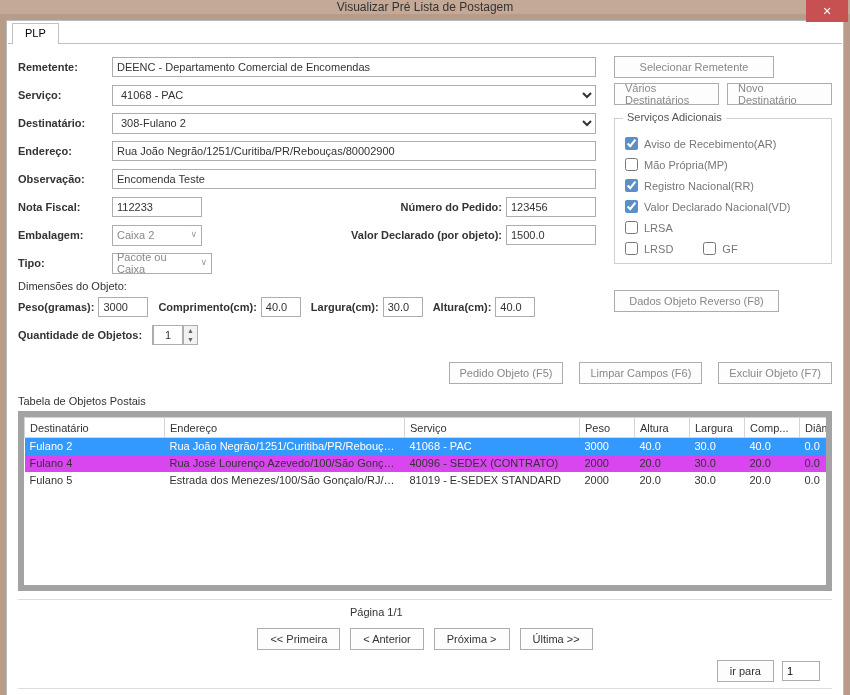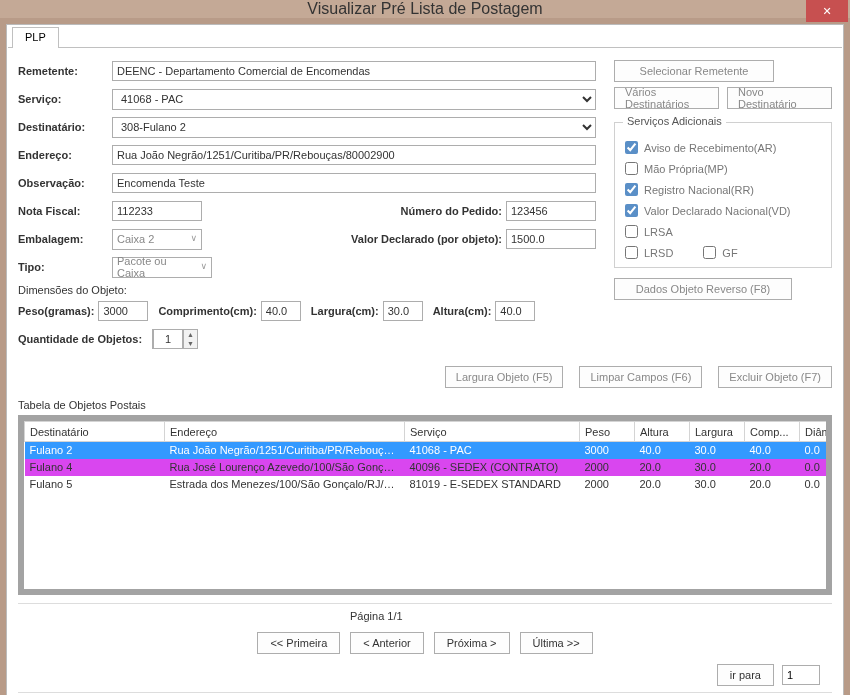--- a/index.html
+++ b/index.html
@@ -1,20 +1,20 @@
 <!DOCTYPE html>
 <html><head>
 <meta charset="utf-8">
 <style>
 * { box-sizing: border-box; margin: 0; padding: 0; font-family: "Segoe UI", Tahoma, sans-serif; font-size: 11px; }
 body { background: #b89b88; width: 850px; height: 695px; overflow: hidden; }
 
 .window { width: 850px; height: 695px; display: flex; flex-direction: column; }
 .titlebar { height: 28px; background: #c4a996; display: flex; align-items: center; position: relative; }
-.titlebar .title { flex: 1; text-align: center; color: #333; font-size: 16px; }
+.titlebar .title { flex: 1; text-align: center; color: #333; font-size: 12px; }
 .titlebar .close-btn { width: 42px; height: 22px; background: #c75050; color: #fff; display: flex; align-items: center; justify-content: center; font-size: 13px; position: absolute; right: 2px; top: 0; cursor: pointer; }
 
 .client { flex: 1; background: #fff; margin: 6px; border: 1px solid #bbb; display: flex; flex-direction: column; padding: 1px; }
 
 .tabstrip { height: 22px; display: flex; border-bottom: 1px solid #c0c0c0; padding-left: 4px; }
 .tab { padding: 3px 12px; border: 1px solid #c0c0c0; border-bottom: none; background: #fff; position: relative; top: 1px; cursor: pointer; }
 
 .form-area { padding: 12px 10px 6px 10px; display: flex; gap: 18px; }
 .left-col { flex: 1; }
 .right-col { width: 218px; }
@@ -178,26 +178,26 @@
                 <input type="checkbox" style="">
                 <span>LRSD</span>
               </div>
             <div class="chk-row" style="margin-bottom:0">
                 <input type="checkbox" style="">
                 <span>GF</span>
               </div>
           </div>
         </div>
 
-        <div class="btn" style="width:178px; margin-top:10px">Dados Objeto Reverso (F8)</div>
+        <div class="btn" style="width:165px; margin-top:26px">Dados Objeto Reverso (F8)</div>
       </div>
     </div>
 
     <div class="action-row" style="padding:0 10px">
-      <div class="btn">Largura Objeto (F5)</div>
+      <div class="btn">Pedido Objeto (F5)</div>
       <div class="btn">Limpar Campos (F6)</div>
       <div class="btn">Excluir Objeto (F7)</div>
     </div>
 
     <div class="section-label" style="margin-left:10px">Tabela de Objetos Postais</div>
 
     <div class="table-wrap">
       <table>
         <colgroup>
           <col style="width:140px">

